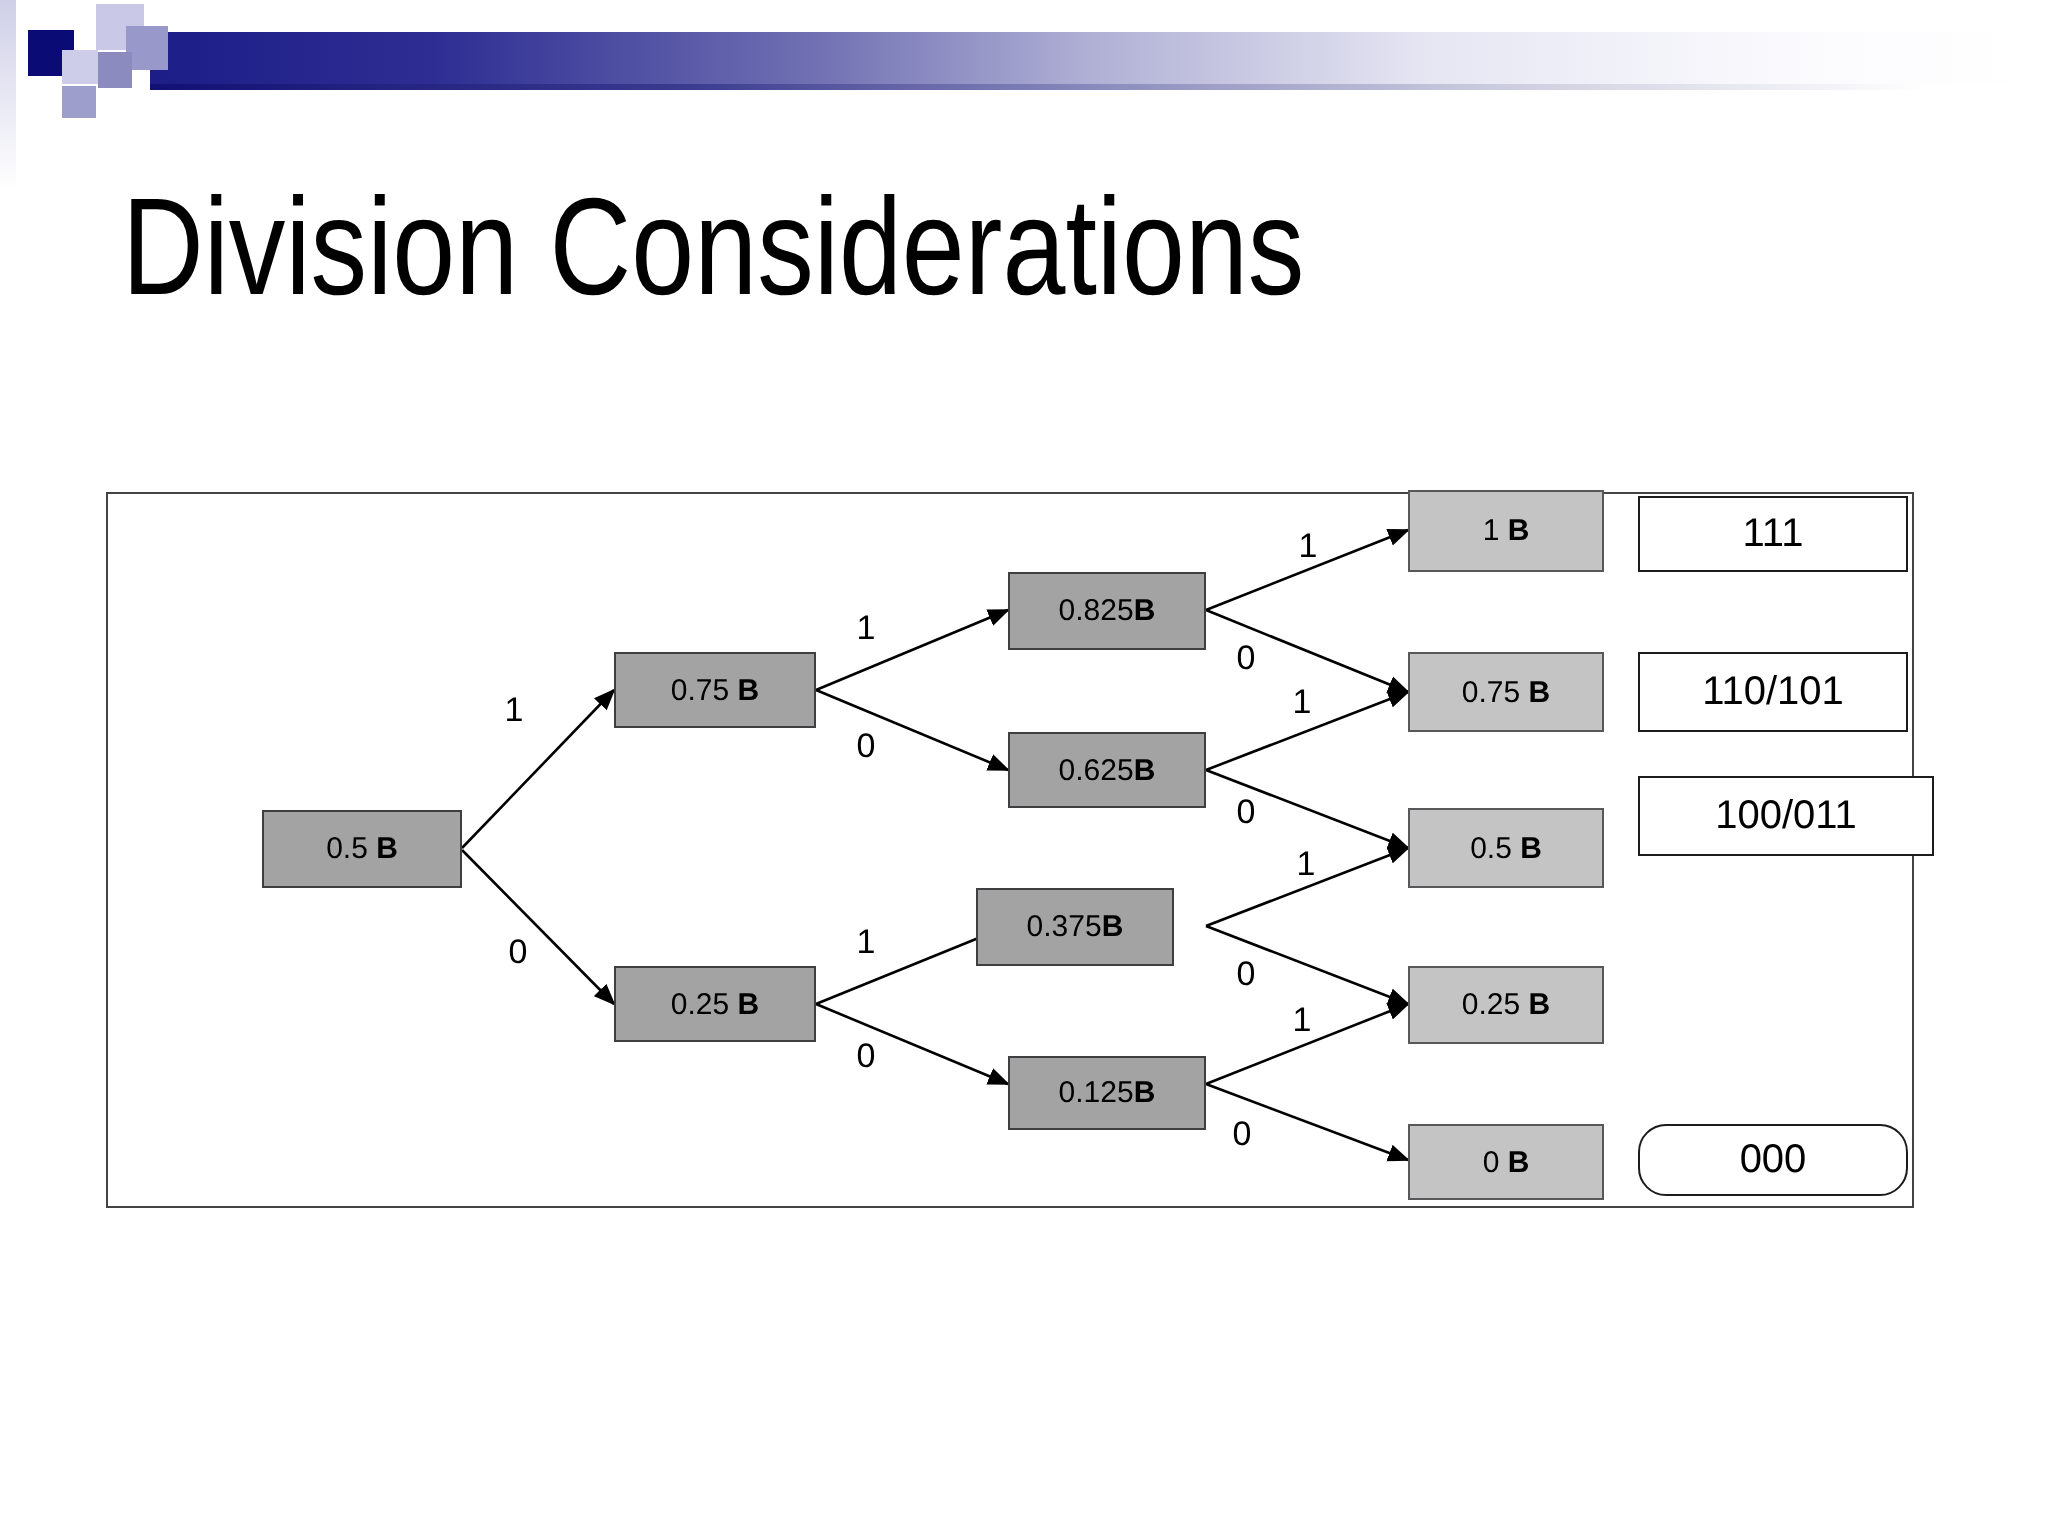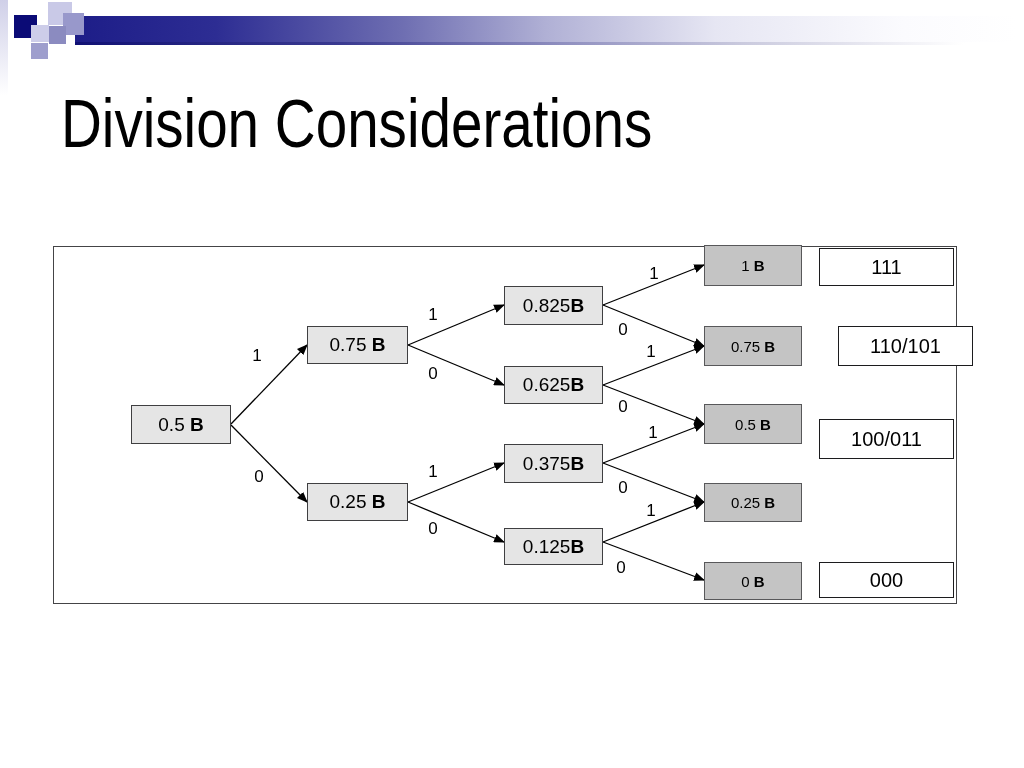--- a/index.html
+++ b/index.html
@@ -40,21 +40,21 @@
   .frame {
     position:absolute; left:53px; top:246px; width:902px; height:356px;
     border:1.5px solid #444446; background:#ffffff; box-sizing:content-box;
   }
   .frame svg { position:absolute; left:0; top:0; width:902px; height:356px; overflow:visible; }
 
   .node {
     position:absolute; display:flex; align-items:center; justify-content:center;
     box-sizing:border-box; white-space:pre; color:#000;
   }
-  .node-tree   { background:#e5e5e5; border:1.5px solid #3f3f41; font-size:19px; }
+  .node-tree   { background:#a3a3a3; border:1.5px solid #3f3f41; font-size:15px; }
   .node-result { background:#c4c4c4; border:1.5px solid #58585a; font-size:15px; }
   .node-code   { background:#ffffff; border:1.5px solid #1c1c1e; font-size:20px; }
   .node b { font-weight:bold; }
 
   .edge-label {
     position:absolute; transform:translate(-50%,-50%);
     font-size:17px; color:#000; line-height:1;
   }
 </style>
 </head>
@@ -106,24 +106,24 @@
     <div class="edge-label" style="left: 569px; top: 159px;">0</div>
     <div class="edge-label" style="left: 599px; top: 185px;">1</div>
     <div class="edge-label" style="left: 569px; top: 240px;">0</div>
     <div class="edge-label" style="left: 597px; top: 263px;">1</div>
     <div class="edge-label" style="left: 567px; top: 320px;">0</div>
     <div class="node node-tree" style="left: 77px; top: 158px; width: 100px; height: 39px;"><span>0.5 </span><b>B</b></div>
     <div class="node node-tree" style="left: 253px; top: 79px; width: 101px; height: 38px;"><span>0.75 </span><b>B</b></div>
     <div class="node node-tree" style="left: 253px; top: 236px; width: 101px; height: 38px;"><span>0.25 </span><b>B</b></div>
     <div class="node node-tree" style="left: 450px; top: 39px; width: 99px; height: 39px;"><span>0.825</span><b>B</b></div>
     <div class="node node-tree" style="left: 450px; top: 119px; width: 99px; height: 38px;"><span>0.625</span><b>B</b></div>
-    <div class="node node-tree" style="left: 450px; top: 197px; width: 99px; height: 39px;"><span>0.375</span><b>B</b></div>
+    <div class="node node-tree" style="left: 434px; top: 197px; width: 99px; height: 39px;"><span>0.375</span><b>B</b></div>
     <div class="node node-tree" style="left: 450px; top: 281px; width: 99px; height: 37px;"><span>0.125</span><b>B</b></div>
     <div class="node node-result" style="left: 650px; top: -2px; width: 98px; height: 41px;"><span>1 </span><b>B</b></div>
     <div class="node node-result" style="left: 650px; top: 79px; width: 98px; height: 40px;"><span>0.75 </span><b>B</b></div>
     <div class="node node-result" style="left: 650px; top: 157px; width: 98px; height: 40px;"><span>0.5 </span><b>B</b></div>
     <div class="node node-result" style="left: 650px; top: 236px; width: 98px; height: 39px;"><span>0.25 </span><b>B</b></div>
     <div class="node node-result" style="left: 650px; top: 315px; width: 98px; height: 38px;"><span>0 </span><b>B</b></div>
     <div class="node node-code" style="left: 765px; top: 1px; width: 135px; height: 38px;"><span>111</span></div>
-    <div class="node node-code" style="left: 765px; top: 79px; width: 135px; height: 40px; margin-left: 19px;"><span>110/101</span></div>
-    <div class="node node-code" style="left: 765px; top: 172px; width: 135px; height: 40px;"><span>100/011</span></div>
-    <div class="node node-code" style="left: 765px; top: 315px; width: 135px; height: 36px;"><span>000</span></div>
+    <div class="node node-code" style="left: 765px; top: 79px; width: 135px; height: 40px;"><span>110/101</span></div>
+    <div class="node node-code" style="left: 765px; top: 141px; width: 148px; height: 40px;"><span>100/011</span></div>
+    <div class="node node-code" style="left: 765px; top: 315px; width: 135px; height: 36px; border-radius: 14px;"><span>000</span></div>
   </div>
 
 </body></html>

